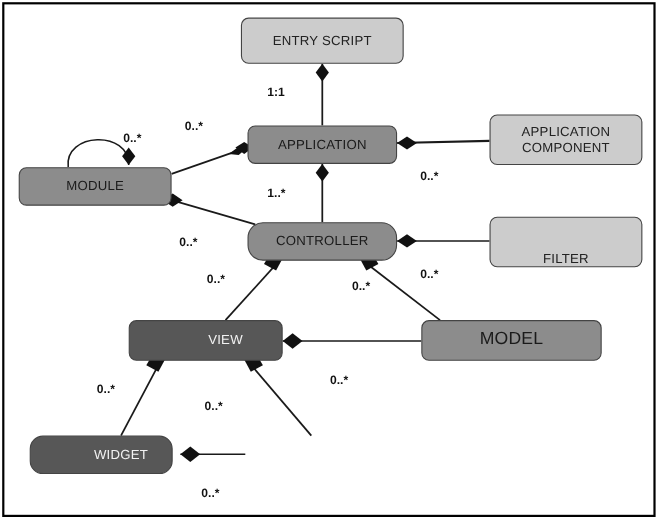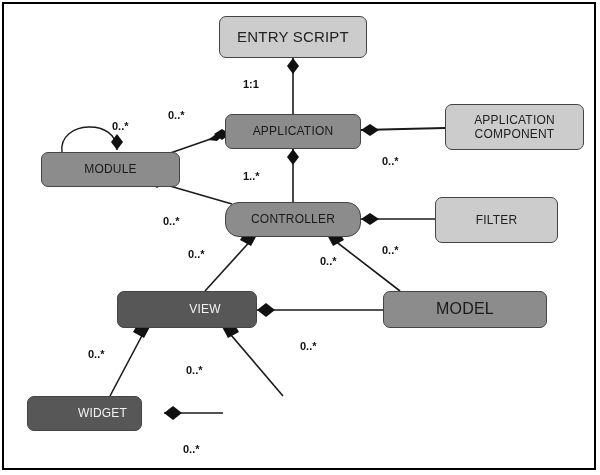--- a/index.html
+++ b/index.html
@@ -128,54 +128,54 @@
       <line x1="225" y1="328" x2="283" y2="396" stroke="#1a1a1a" stroke-width="1.6"></line>
       <polygon points="221,325 228,338 239,332 232,320" fill="#111111"></polygon>
     </g>
 
     <g>
       <line x1="164" y1="413" x2="223" y2="413" stroke="#1a1a1a" stroke-width="1.3"></line>
       <polygon points="164,413 173,406 182,413 173,420" fill="#111111"></polygon>
     </g>
   </svg>
 
-  <div class="node tone-light" style="left:219px; top:16px; width:148px; height:42px; font-size:15px;">
+  <div class="node tone-light" style="left:219px; top:16px; width:148px; height:42px; font-size:12px;">
     <span class="node-label">ENTRY SCRIPT</span>
   </div>
 
   <div class="node tone-mid" style="left:225px; top:114px; width:136px; height:35px; font-size:12px;">
     <span class="node-label">APPLICATION</span>
   </div>
 
   <div class="node tone-light" style="left:445px; top:104px; width:139px; height:46px; font-size:12px;">
     <span class="node-label">APPLICATION
 COMPONENT</span>
   </div>
 
-  <div class="node tone-mid" style="left:17px; top:152px; width:139px; height:35px; font-size:12px;margin-left:24px;">
+  <div class="node tone-mid" style="left:17px; top:152px; width:139px; height:35px; font-size:12px;">
     <span class="node-label">MODULE</span>
   </div>
 
   <div class="node tone-mid" style="left:225px; top:202px; width:136px; height:35px; font-size:12px;border-radius:14px;">
     <span class="node-label">CONTROLLER</span>
   </div>
 
-  <div class="node tone-light" style="left:435px; top:197px; width:123px; height:46px; font-size:12px;">
+  <div class="node tone-light" style="left:445px; top:197px; width:139px; height:46px; font-size:12px;align-items:flex-end;">
     <span class="node-label">FILTER</span>
   </div>
 
   <div class="node tone-dark" style="left:117px; top:291px; width:140px; height:37px; font-size:12px;">
     <span class="node-label">VIEW</span>
   </div>
 
   <div class="node tone-mid" style="left:383px; top:291px; width:164px; height:37px; font-size:16px;">
     <span class="node-label">MODEL</span>
   </div>
 
-  <div class="node tone-dark" style="left:27px; top:396px; width:115px; height:35px; font-size:12px;">
+  <div class="node tone-dark" style="left:27px; top:396px; width:130px; height:35px; font-size:12px;border-radius:12px;">
     <span class="node-label">WIDGET</span>
   </div>
 
 
   <div class="mult" style="left:243px; top:78px;">1:1</div>
   <div class="mult" style="left:112px; top:120px;">0..*</div>
   <div class="mult" style="left:168px; top:109px;">0..*</div>
   <div class="mult" style="left:382px; top:155px;">0..*</div>
   <div class="mult" style="left:243px; top:170px;">1..*</div>
   <div class="mult" style="left:163px; top:215px;">0..*</div>

